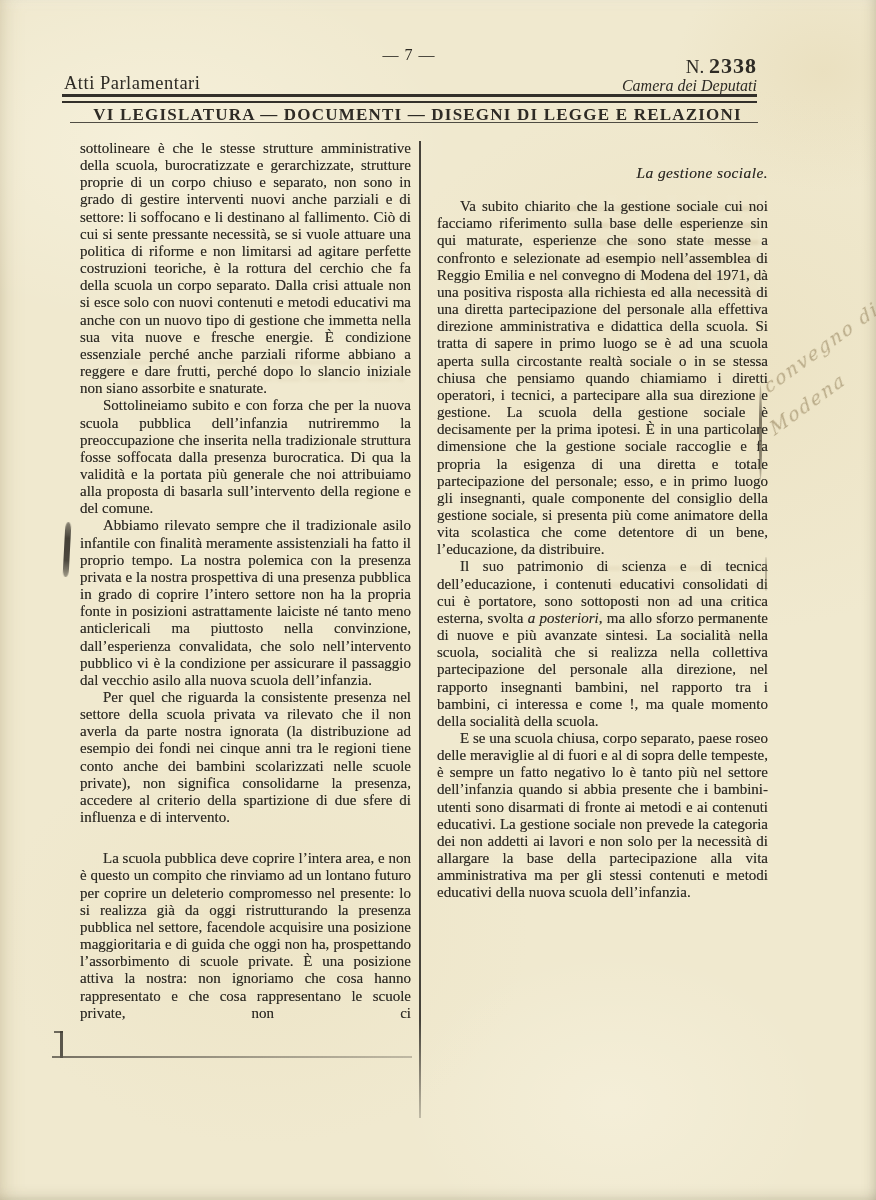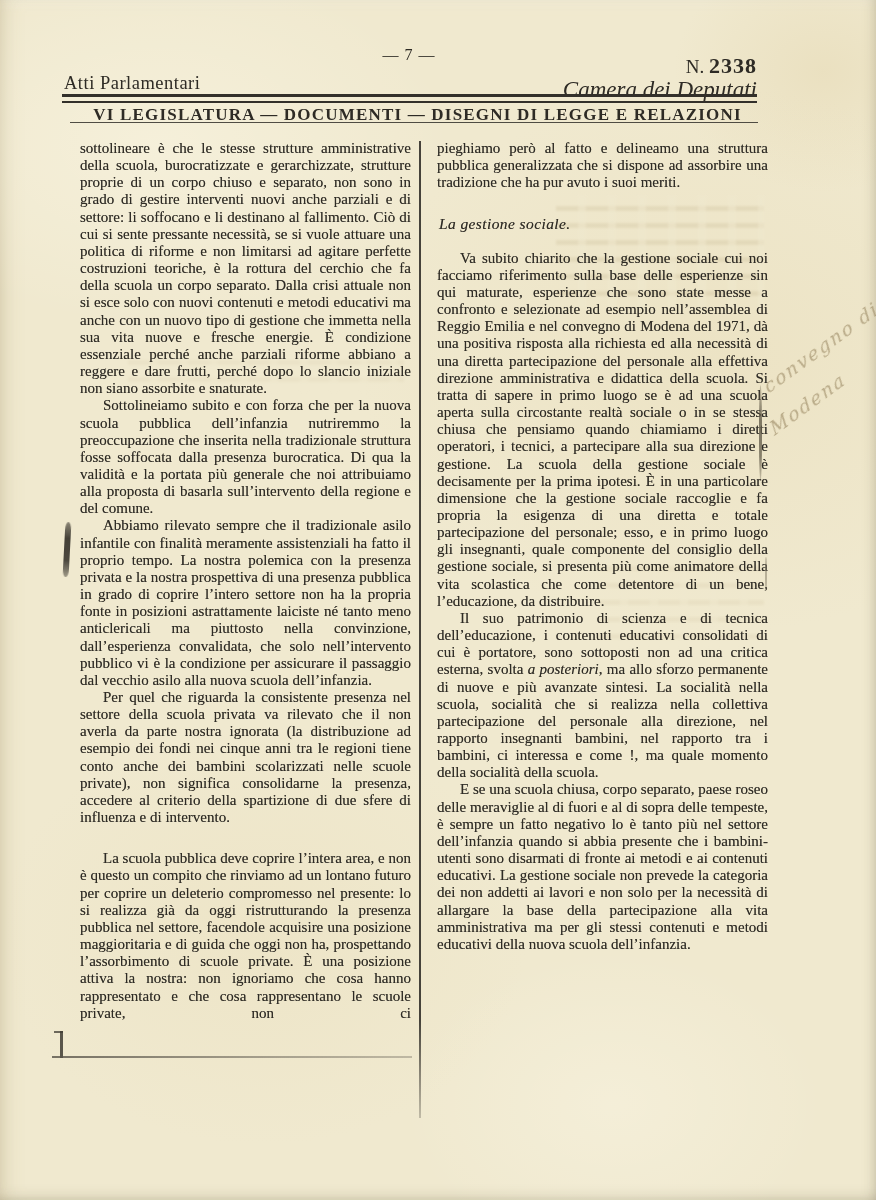--- a/index.html
+++ b/index.html
@@ -28,40 +28,40 @@
       radial-gradient(500px 380px at 82% 30%, rgba(226,211,168,.28), transparent 72%),
       radial-gradient(380px 300px at 30% 78%, rgba(229,216,176,.25), transparent 70%),
       radial-gradient(300px 220px at 70% 92%, rgba(255,252,240,.28), transparent 70%),
       radial-gradient(200px 160px at 94% 6%, rgba(221,204,158,.3), transparent 75%);
   }
   .hdr-text{position:absolute;color:var(--ink);white-space:nowrap;}
   .page-number{top:46px;left:62px;width:694px;text-align:center;font-size:16px;letter-spacing:1px;}
   .header-left{top:73px;left:64px;font-size:18.5px;letter-spacing:.5px;}
   .doc-number{top:53px;right:119px;font-size:19px;}
   .doc-number b{font-size:22px;letter-spacing:1px;}
-  .header-right-sub{top:77px;right:119px;font-style:italic;font-size:23px;}
+  .header-right-sub{top:77px;right:119px;font-style:italic;font-size:16px;}
   .double-rule{position:absolute;left:62px;top:94px;width:695px;height:9px;
     border-top:3px solid var(--rule);border-bottom:2.5px solid var(--rule);}
   .legislature{position:absolute;left:70px;top:104.5px;width:695px;text-align:center;
     font-size:17px;font-weight:700;letter-spacing:1.2px;color:var(--ink);}
   .thin-rule{position:absolute;left:70px;top:122px;width:688px;height:0;
     border-top:1.5px solid rgba(51,48,42,.85);}
   .column-divider{position:absolute;left:419px;top:141px;width:1.8px;height:977px;
     background:linear-gradient(180deg, rgba(51,48,42,.9) 0 90%, rgba(51,48,42,.25) 100%);}
   .col{position:absolute;top:140px;width:331px;color:var(--ink);
     font-size:15px;line-height:17.15px;text-align:justify;
     text-shadow:0 0 .45px rgba(46,43,37,.55);
     -webkit-hyphens:auto;hyphens:auto;}
   .col-left{left:80px;}
   .col-right{left:437px;}
   .col p.para{text-indent:0;}
   .col p.indent{text-indent:23px;}
   .col p.justify-last{text-align-last:justify;margin-top:24px;}
   .col p.section-heading{font-style:italic;font-size:15.5px;margin:24px 0 17px 2px;
-    text-align:left;letter-spacing:.4px;}
+    text-align:right;letter-spacing:.4px;}
   .col .it{font-style:italic;}
   
   .margin-stroke-left{position:absolute;left:64px;top:522px;width:6px;height:55px;
     background:linear-gradient(180deg,rgba(59,55,47,.55),rgba(59,55,47,.95) 30%,rgba(59,55,47,.9) 70%,rgba(59,55,47,.45));
     border-radius:60% 60% 50% 50%/10px;transform:rotate(3deg);filter:blur(.3px);}
   .bracket-vertical{position:absolute;left:60px;top:1031px;width:2.6px;height:27px;
     background:rgba(64,60,52,.85);filter:blur(.2px);}
   .bracket-nub{position:absolute;left:54px;top:1031px;width:9px;height:2.2px;
     background:rgba(64,60,52,.75);filter:blur(.2px);}
   .margin-underline{position:absolute;left:52px;top:1056px;width:360px;height:1.8px;
@@ -109,21 +109,20 @@
 
   <div class="col col-left" id="col-left">
       <p class="para"><span>sottolineare è che le stesse strutture amministrative della scuola, burocratizzate e gerarchizzate, strutture proprie di un corpo chiuso e separato, non sono in grado di gestire interventi nuovi anche parziali e di settore: li soffocano e li destinano al fallimento. Ciò di cui si sente pressante necessità, se si vuole attuare una politica di riforme e non limitarsi ad agitare perfette costruzioni teoriche, è la rottura del cerchio che fa della scuola un corpo separato. Dalla crisi attuale non si esce solo con nuovi contenuti e metodi educativi ma anche con un nuovo tipo di gestione che immetta nella sua vita nuove e fresche energie. È condizione essenziale perché anche parziali riforme abbiano a reggere e dare frutti, perché dopo lo slancio iniziale non siano assorbite e snaturate.</span></p>
       <p class="para indent"><span>Sottolineiamo subito e con forza che per la nuova scuola pubblica dell’infanzia nutriremmo la preoccupazione che inserita nella tradizionale struttura fosse soffocata dalla presenza burocratica. Di qua la validità e la portata più generale che noi attribuiamo alla proposta di basarla sull’intervento della regione e del comune.</span></p>
       <p class="para indent"><span>Abbiamo rilevato sempre che il tradizionale asilo infantile con finalità meramente assistenziali ha fatto il proprio tempo. La nostra polemica con la presenza privata e la nostra prospettiva di una presenza pubblica in grado di coprire l’intero settore non ha la propria fonte in posizioni astrattamente laiciste né tanto meno anticlericali ma piuttosto nella convinzione, dall’esperienza convalidata, che solo nell’intervento pubblico vi è la condizione per assicurare il passaggio dal vecchio asilo alla nuova scuola dell’infanzia.</span></p>
       <p class="para indent"><span>Per quel che riguarda la consistente presenza nel settore della scuola privata va rilevato che il non averla da parte nostra ignorata (la distribuzione ad esempio dei fondi nei cinque anni tra le regioni tiene conto anche dei bambini scolarizzati nelle scuole private), non significa consolidarne la presenza, accedere al criterio della spartizione di due sfere di influenza e di intervento.</span></p>
       <p class="para indent justify-last"><span>La scuola pubblica deve coprire l’intera area, e non è questo un compito che rinviamo ad un lontano futuro per coprire un deleterio compromesso nel presente: lo si realizza già da oggi ristrutturando la presenza pubblica nel settore, facendole acquisire una posizione maggioritaria e di guida che oggi non ha, prospettando l’assorbimento di scuole private. È una posizione attiva la nostra: non ignoriamo che cosa hanno rappresentato e che cosa rappresentano le scuole private, non ci</span></p>
     </div>
   <div class="column-divider"></div>
   <div class="col col-right" id="col-right">
-      <p class="para"><span>pieghiamo però al fatto e delineamo una struttura pubblica generalizzata che si dispone ad assorbire una tradizione che ha pur avuto i suoi meriti.</span></p>
       <p class="section-heading">La gestione sociale.</p>
       <p class="para indent"><span>Va subito chiarito che la gestione sociale cui noi facciamo riferimento sulla base delle esperienze sin qui maturate, esperienze che sono state messe a confronto e selezionate ad esempio nell’assemblea di Reggio Emilia e nel convegno di Modena del 1971, dà una positiva risposta alla richiesta ed alla necessità di una diretta partecipazione del personale alla effettiva direzione amministrativa e didattica della scuola. Si tratta di sapere in primo luogo se è ad una scuola aperta sulla circostante realtà sociale o in se stessa chiusa che pensiamo quando chiamiamo i diretti operatori, i tecnici, a partecipare alla sua direzione e gestione. La scuola della gestione sociale è decisamente per la prima ipotesi. È in una particolare dimensione che la gestione sociale raccoglie e fa propria la esigenza di una diretta e totale partecipazione del personale; esso, e in primo luogo gli insegnanti, quale componente del consiglio della gestione sociale, si presenta più come animatore della vita scolastica che come detentore di un bene, l’educazione, da distribuire.</span></p>
       <p class="para indent"><span>Il suo patrimonio di scienza e di tecnica dell’educazione, i contenuti educativi consolidati di cui è portatore, sono sottoposti non ad una critica esterna, svolta </span><span class="it">a posteriori</span><span>, ma allo sforzo permanente di nuove e più avanzate sintesi. La socialità nella scuola, socialità che si realizza nella collettiva partecipazione del personale alla direzione, nel rapporto insegnanti bambini, nel rapporto tra i bambini, ci interessa e come !, ma quale momento della socialità della scuola.</span></p>
       <p class="para indent"><span>E se una scuola chiusa, corpo separato, paese roseo delle meraviglie al di fuori e al di sopra delle tempeste, è sempre un fatto negativo lo è tanto più nel settore dell’infanzia quando si abbia presente che i bambini-utenti sono disarmati di fronte ai metodi e ai contenuti educativi. La gestione sociale non prevede la categoria dei non addetti ai lavori e non solo per la necessità di allargare la base della partecipazione alla vita amministrativa ma per gli stessi contenuti e metodi educativi della nuova scuola dell’infanzia.</span></p>
     </div>
 
   <div class="margin-stroke-left"></div>
   <div class="bracket-nub"></div>
   <div class="bracket-vertical"></div>
   <div class="margin-underline"></div>

